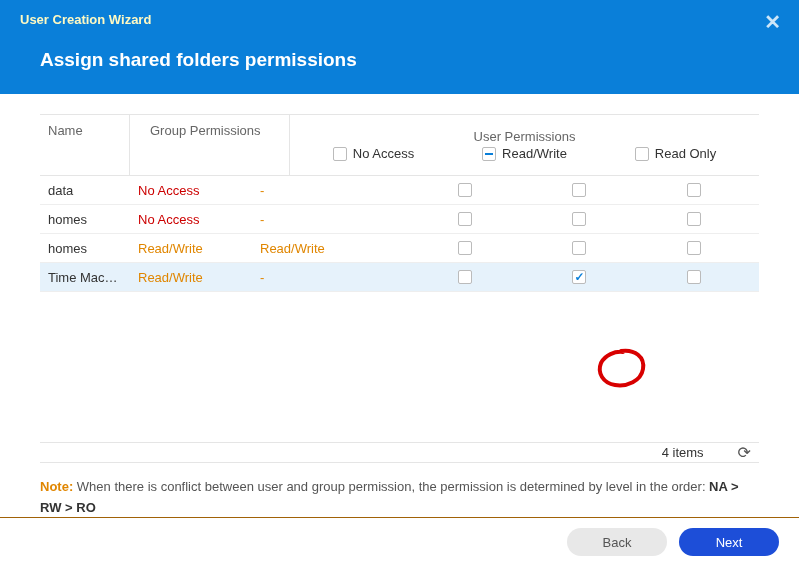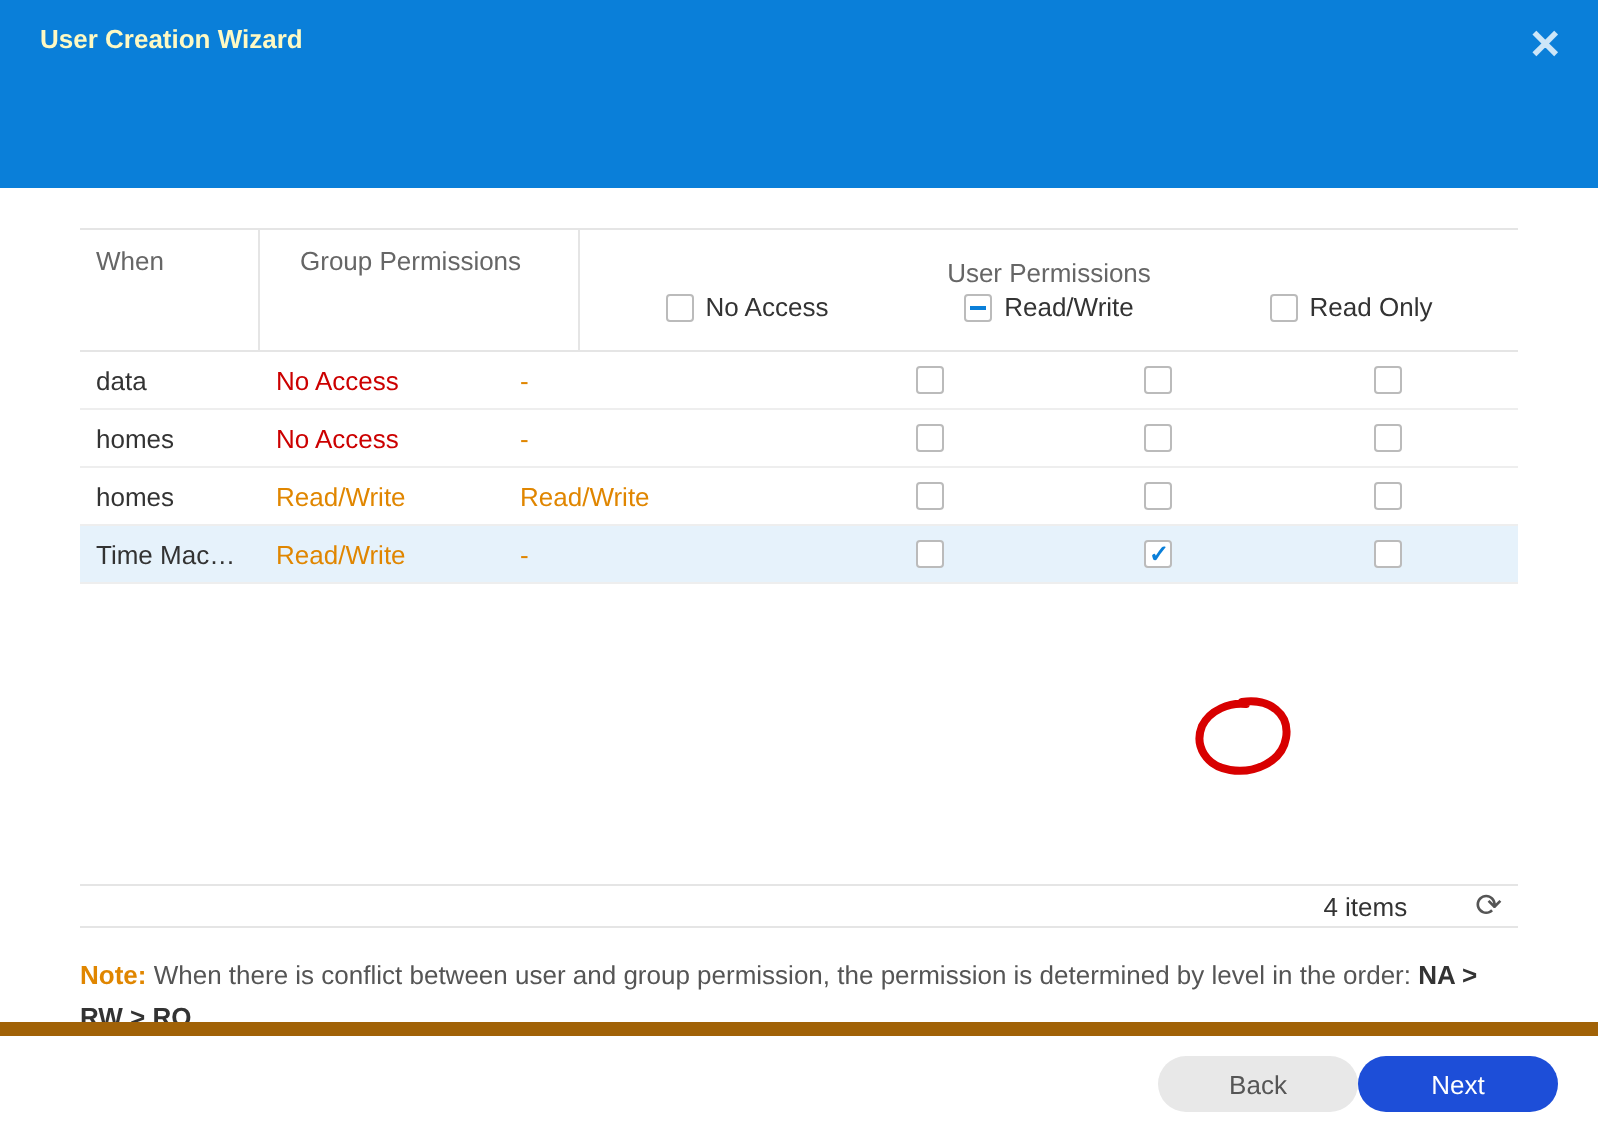--- a/index.html
+++ b/index.html
@@ -149,25 +149,25 @@
   color: #555;
   line-height: 1.6;
 }
 .note-label { color: #e08600; font-weight: bold; }
 .note-order { font-weight: bold; color: #333; }
 .footer {
   position: absolute;
   bottom: 0;
   left: 0;
   right: 0;
-  border-top: 7px solid #a16207;
+  border-top: 1px solid #a16207;
   padding: 10px 20px;
   display: flex;
   justify-content: flex-end;
-  gap: 0;
+  gap: 12px;
   background: #fff;
 }
 .btn {
   min-width: 100px;
   height: 28px;
   border-radius: 14px;
   border: none;
   font-size: 13px;
   cursor: pointer;
 }
@@ -187,27 +187,28 @@
   height: 42px;
   pointer-events: none;
 }
 .annotation svg { width: 100%; height: 100%; }
 </style>
 </head>
 <body>
 
 <div class="header">
   <div class="window-title">User Creation Wizard</div>
+  <div class="page-title">Assign shared folders permissions</div>
   <div class="close-btn">✕</div>
 </div>
 
 <div class="body-area">
   <div class="table">
     <div class="thead">
-      <div class="th col-name">When</div>
+      <div class="th col-name">Name</div>
       <div class="th col-group">Group Permissions</div>
       <div class="th col-perms permcol">
         <div class="perms-header-top">User Permissions</div>
         <div class="perms-header-row">
           <div>
             <span class="chk"></span>
             <span>No Access</span>
           </div>
           <div>
             <span class="chk indeterminate"></span>

